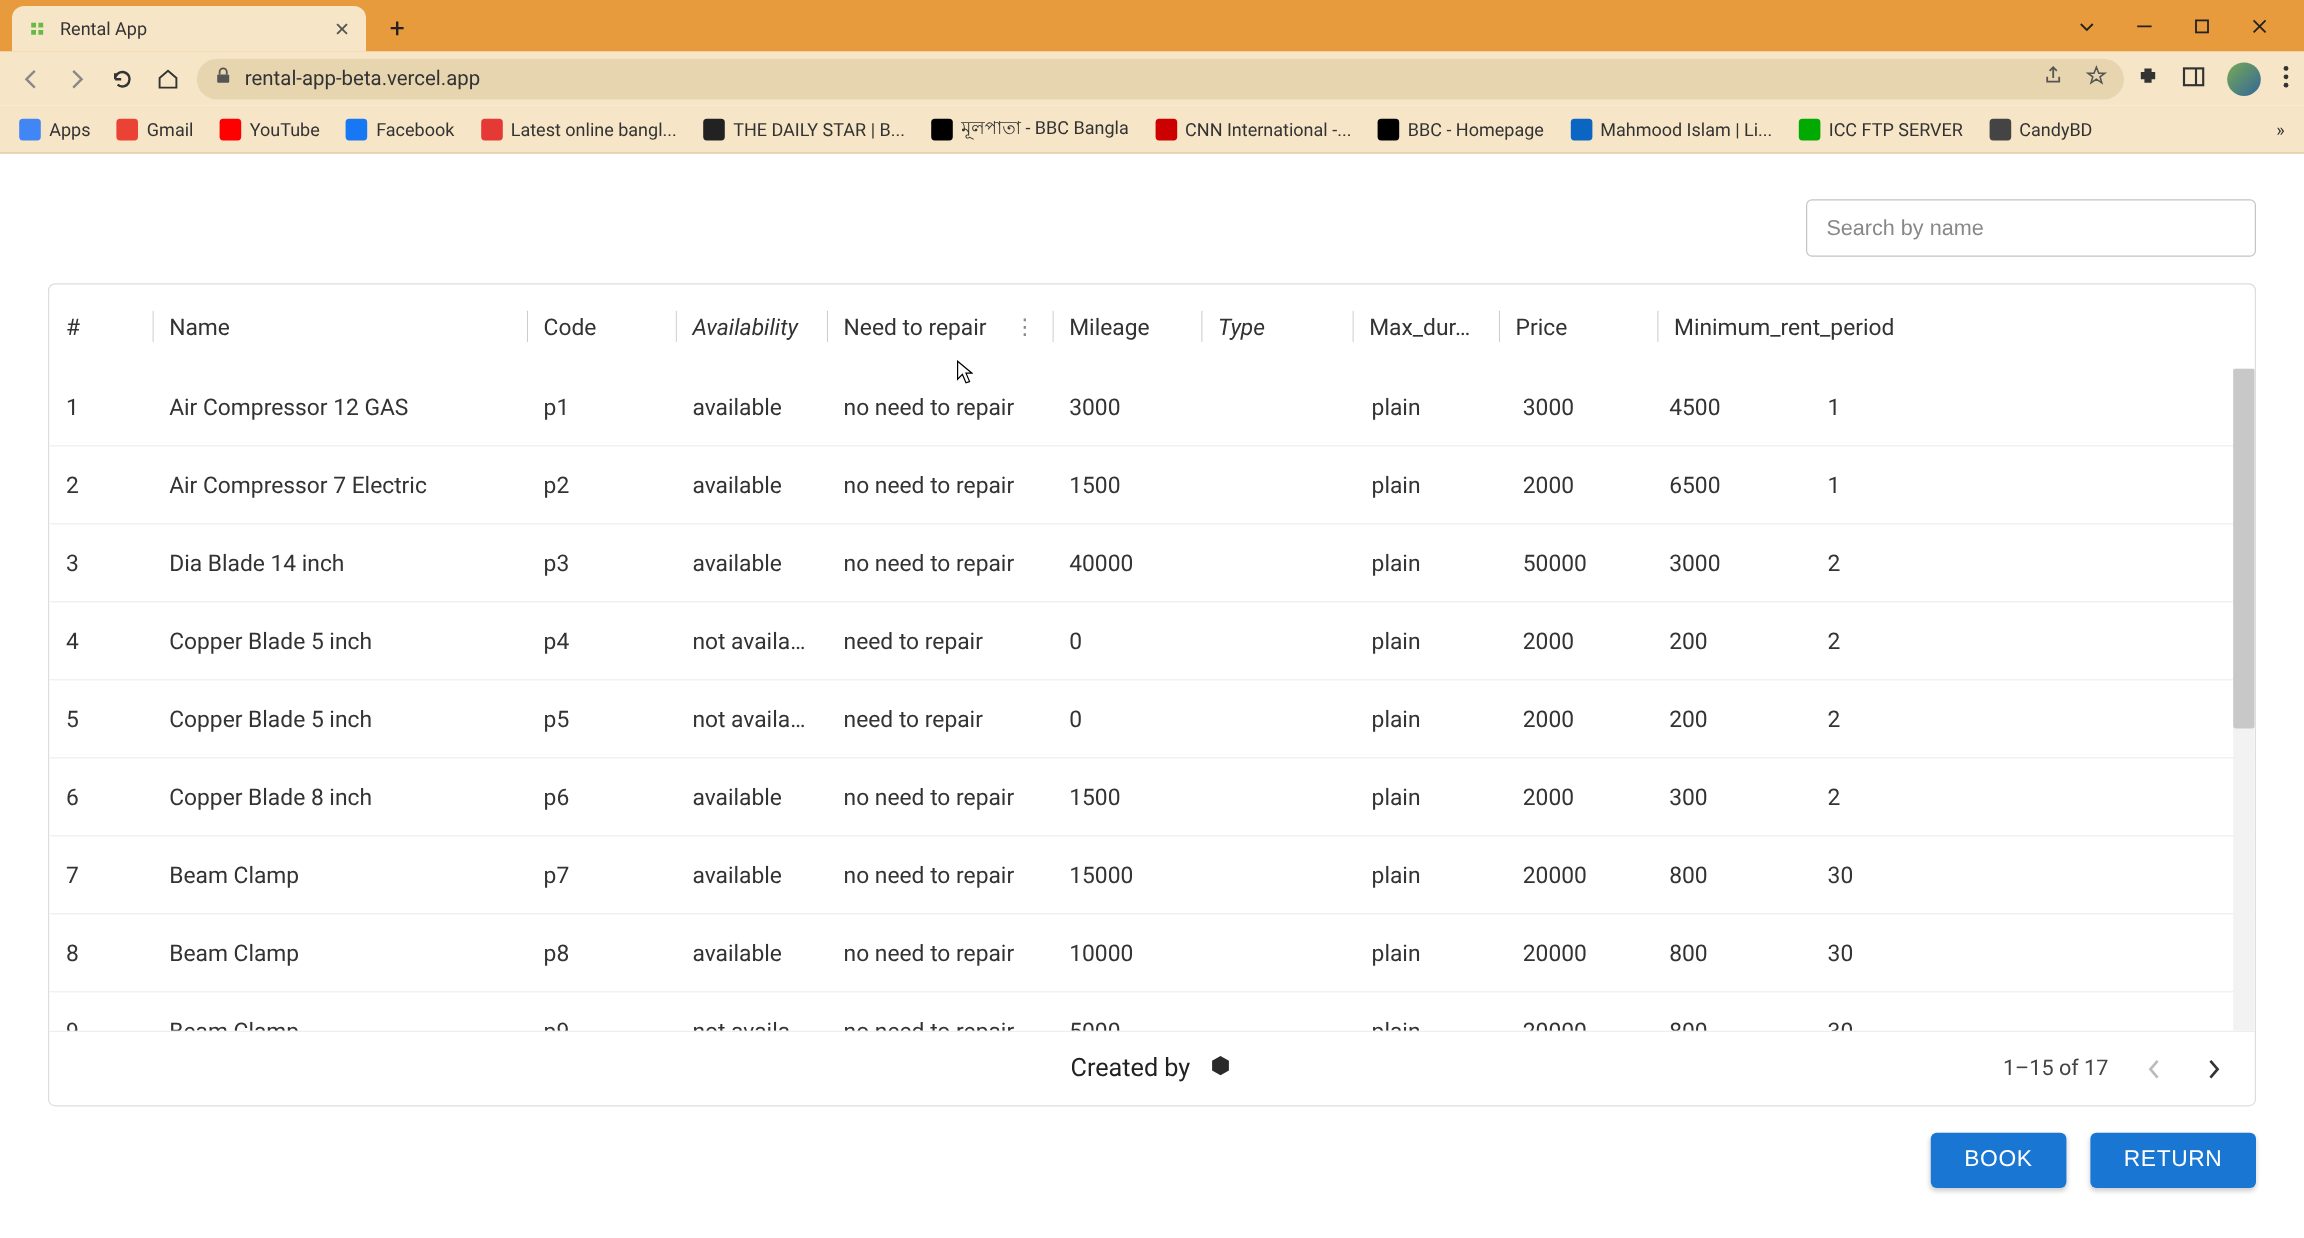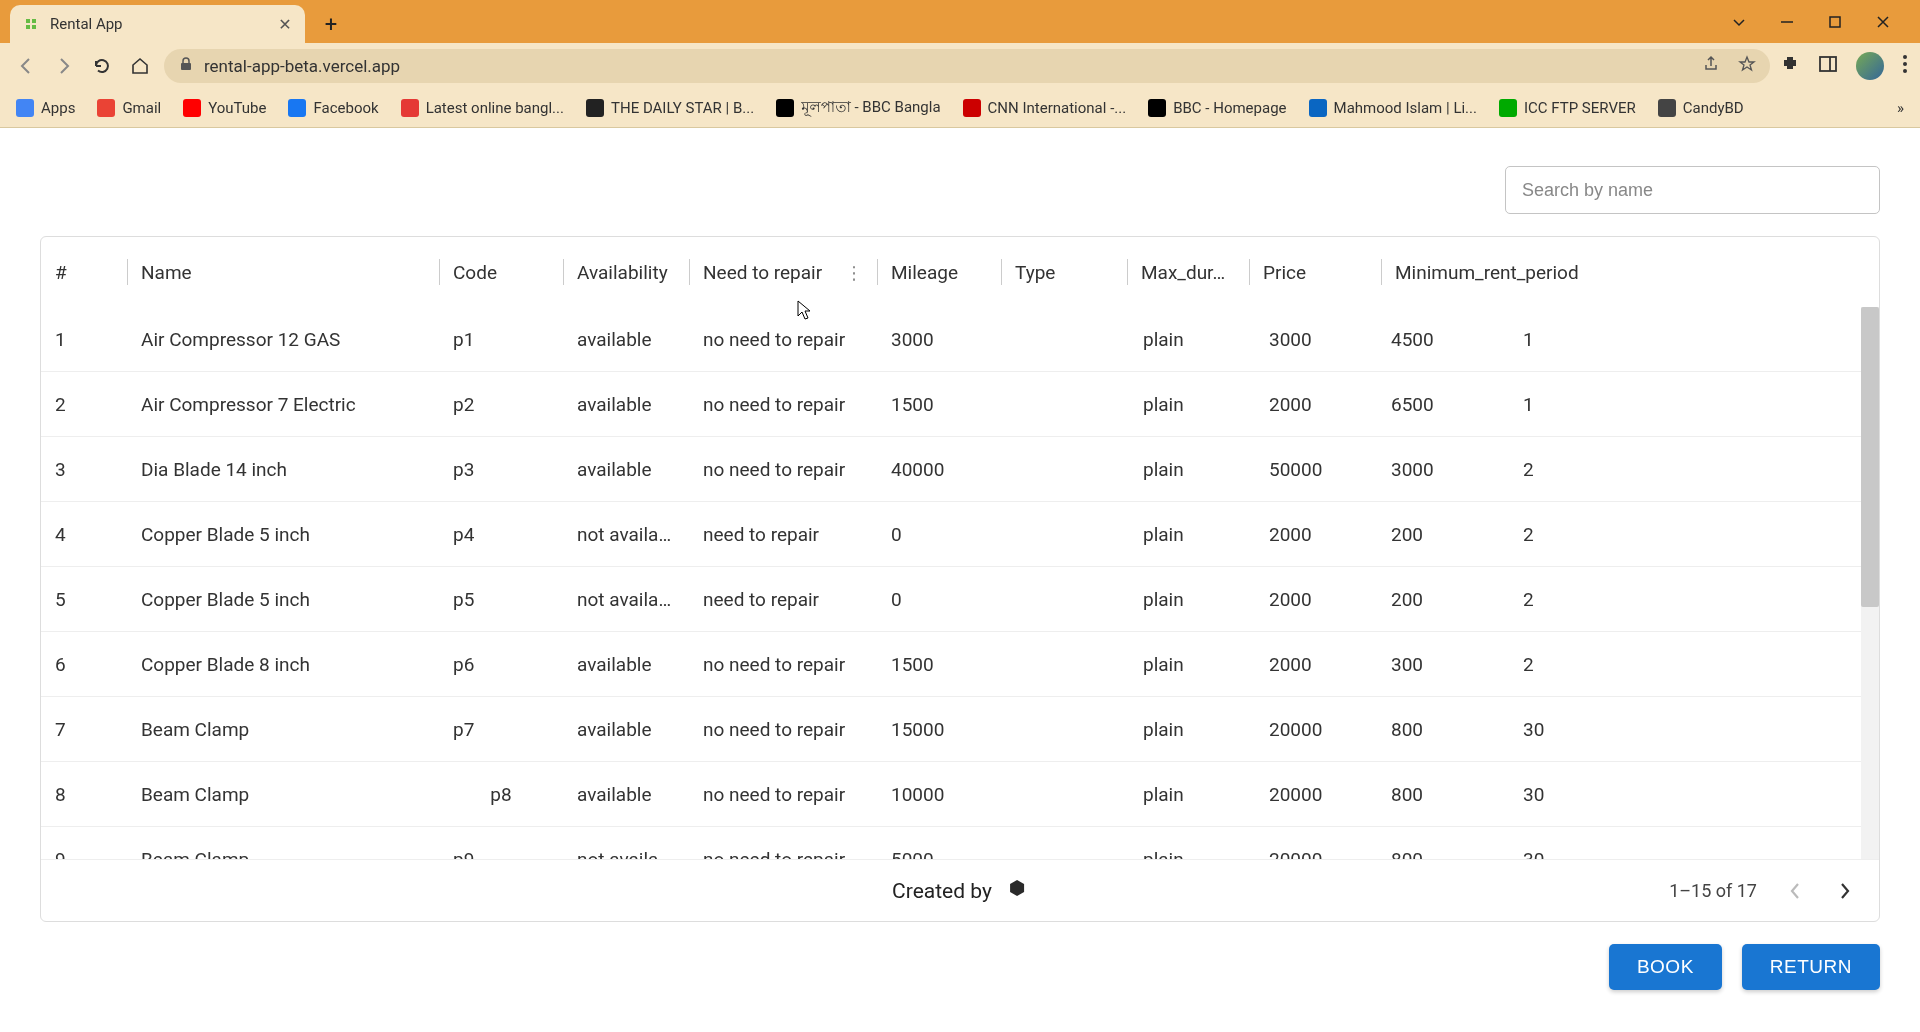--- a/index.html
+++ b/index.html
@@ -225,34 +225,34 @@
           <span>#</span>
         </div>
         <div class="cell head-cell" style="width: 312px;">
           <span class="head-sep"></span>
           <span>Name</span>
         </div>
         <div class="cell head-cell" style="width: 124px;">
           <span class="head-sep"></span>
           <span>Code</span>
         </div>
-        <div class="cell head-cell" style="width: 126px;">
+        <div class="cell head-cell" style="width: 126px; font-style: italic;">
           <span class="head-sep"></span>
           <span>Availability</span>
         </div>
         <div class="cell head-cell" style="width: 188px;">
           <span class="head-sep"></span>
           <span>Need to repair</span>
           <span class="col-menu">⋮</span>
         </div>
         <div class="cell head-cell" style="width: 124px;">
           <span class="head-sep"></span>
           <span>Mileage</span>
         </div>
-        <div class="cell head-cell" style="width: 126px;">
+        <div class="cell head-cell" style="width: 126px; font-style: italic;">
           <span class="head-sep"></span>
           <span>Type</span>
         </div>
         <div class="cell head-cell" style="width: 122px;">
           <span class="head-sep"></span>
           <span>Max_dur…</span>
         </div>
         <div class="cell head-cell" style="width: 132px;">
           <span class="head-sep"></span>
           <span>Price</span>
@@ -351,21 +351,21 @@
             <div class="cell" style="width: 128px;">15000</div>
             <div class="cell" style="width: 124px;"></div>
             <div class="cell" style="width: 126px;">plain</div>
             <div class="cell" style="width: 122px;">20000</div>
             <div class="cell" style="width: 132px;">800</div>
             <div class="cell" style="width: 250px;">30</div>
           </div>
           <div class="grid-row">
             <div class="cell" style="width: 86px;">8</div>
             <div class="cell" style="width: 312px;">Beam Clamp</div>
-            <div class="cell" style="width: 124px; text-align: center;">p8</div>
+            <div class="cell" style="width: 124px;">p8</div>
             <div class="cell" style="width: 126px;">available</div>
             <div class="cell" style="width: 188px;">no need to repair</div>
             <div class="cell" style="width: 128px;">10000</div>
             <div class="cell" style="width: 124px;"></div>
             <div class="cell" style="width: 126px;">plain</div>
             <div class="cell" style="width: 122px;">20000</div>
             <div class="cell" style="width: 132px;">800</div>
             <div class="cell" style="width: 250px;">30</div>
           </div>
           <div class="grid-row">

